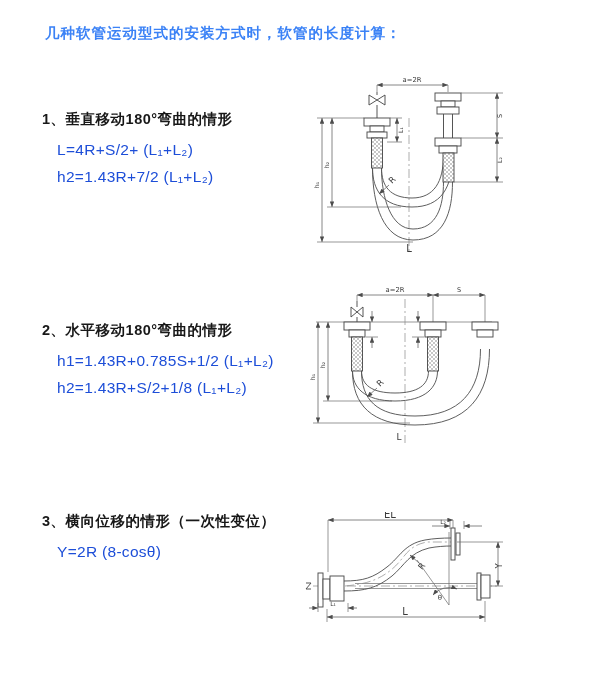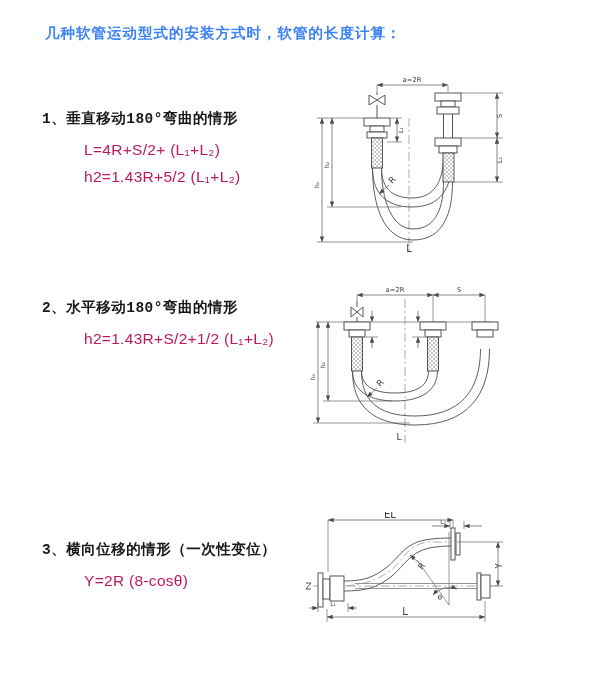--- a/index.html
+++ b/index.html
@@ -7,53 +7,54 @@
     width:600px;height:675px;position:relative;background:#ffffff;overflow:hidden;
     font-family:"Liberation Sans","DejaVu Sans",sans-serif;color:#1e1e1e;
   }
   .title{
     position:absolute;left:33px;top:24px;font-size:14.5px;font-weight:bold;
     letter-spacing:1px;color:#3b82f6;white-space:nowrap;margin-left:12px;
   }
   .sec{position:absolute;left:42px;}
   .sec-heading{
     height:27px;line-height:20px;font-size:14.5px;font-weight:600;
-    letter-spacing:0.5px;color:#181818;white-space:nowrap;font-family:Liberation Mono, monospace;
+    letter-spacing:0.5px;color:#181818;white-space:nowrap;
   }
   .formula{
-    margin-left:42px;height:27px;line-height:27px;font-size:15.5px;
-    letter-spacing:0.3px;color:#be185d;white-space:nowrap;
+    margin-left:15px;height:27px;line-height:27px;font-size:15.5px;
+    letter-spacing:0.3px;color:#1d4ed8;white-space:nowrap;
   }
   .diag{position:absolute;}
   .diag text{fill:#3a3a3a;font-family:"DejaVu Sans","Liberation Sans",sans-serif;}
   .thin{stroke:#6a6a6a;stroke-width:0.7;fill:none;}
   .dim{stroke:#5f5f5f;stroke-width:0.75;fill:none;}
   .part{stroke:#4c4c4c;stroke-width:0.95;fill:#ffffff;}
   .hose{stroke:#555555;stroke-width:0.95;fill:none;}
   .cl{stroke:#8a8a8a;stroke-width:0.7;fill:none;stroke-dasharray:9 3 2 3;}
 </style>
 </head>
 <body>
 
 <div>
 
   <div class="title">几种软管运动型式的安装方式时，软管的长度计算：</div>
 
   <section class="sec" style="top:109px">
     <div class="sec-heading">1、垂直移动180°弯曲的情形</div>
     <div class="formula">L=4R+S/2+ (L₁+L₂)</div>
-    <div class="formula">h2=1.43R+5/2 (L₁+L₂)</div>
+    <div class="formula">h2=1.43R+7/2 (L₁+L₂)</div>
   </section>
 
-  <section class="sec" style="top:298px">
+  <section class="sec" style="top:320px">
     <div class="sec-heading">2、水平移动180°弯曲的情形</div>
-    <div class="formula">h2=1.43R+S/2+1/2 (L₁+L₂)</div>
+    <div class="formula">h1=1.43R+0.785S+1/2 (L₁+L₂)</div>
+    <div class="formula">h2=1.43R+S/2+1/8 (L₁+L₂)</div>
   </section>
 
-  <section class="sec" style="top:540px">
+  <section class="sec" style="top:511px">
     <div class="sec-heading">3、横向位移的情形（一次性变位）</div>
     <div class="formula">Y=2R (8-cosθ)</div>
   </section>
 
   <svg class="diag" style="left:313px;top:70px" width="280" height="195" viewBox="0 0 280 195">
     <defs>
       <marker id="ar1" viewBox="0 0 10 8" refX="10" refY="4" markerWidth="8" markerHeight="6" orient="auto-start-reverse">
         <path d="M0,0 L10,4 L0,8 z" fill="#4c4c4c"></path>
       </marker>
       <pattern id="hp1" width="4" height="4" patternUnits="userSpaceOnUse">

